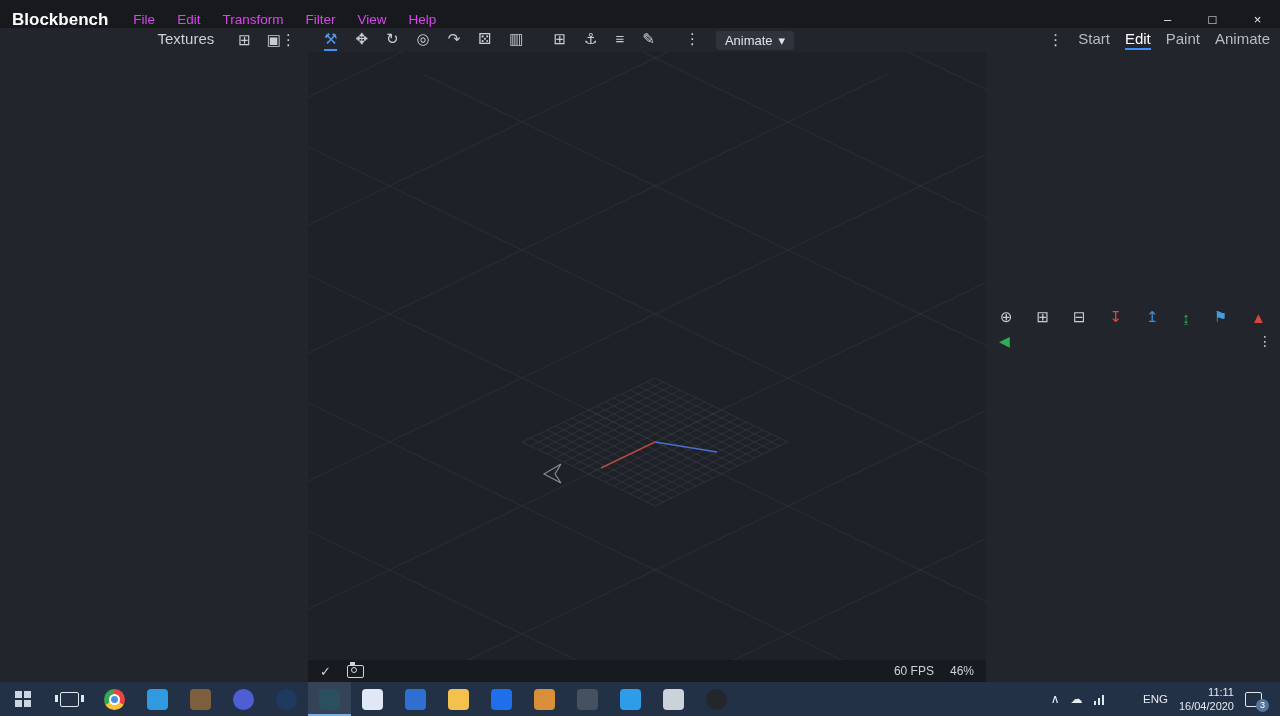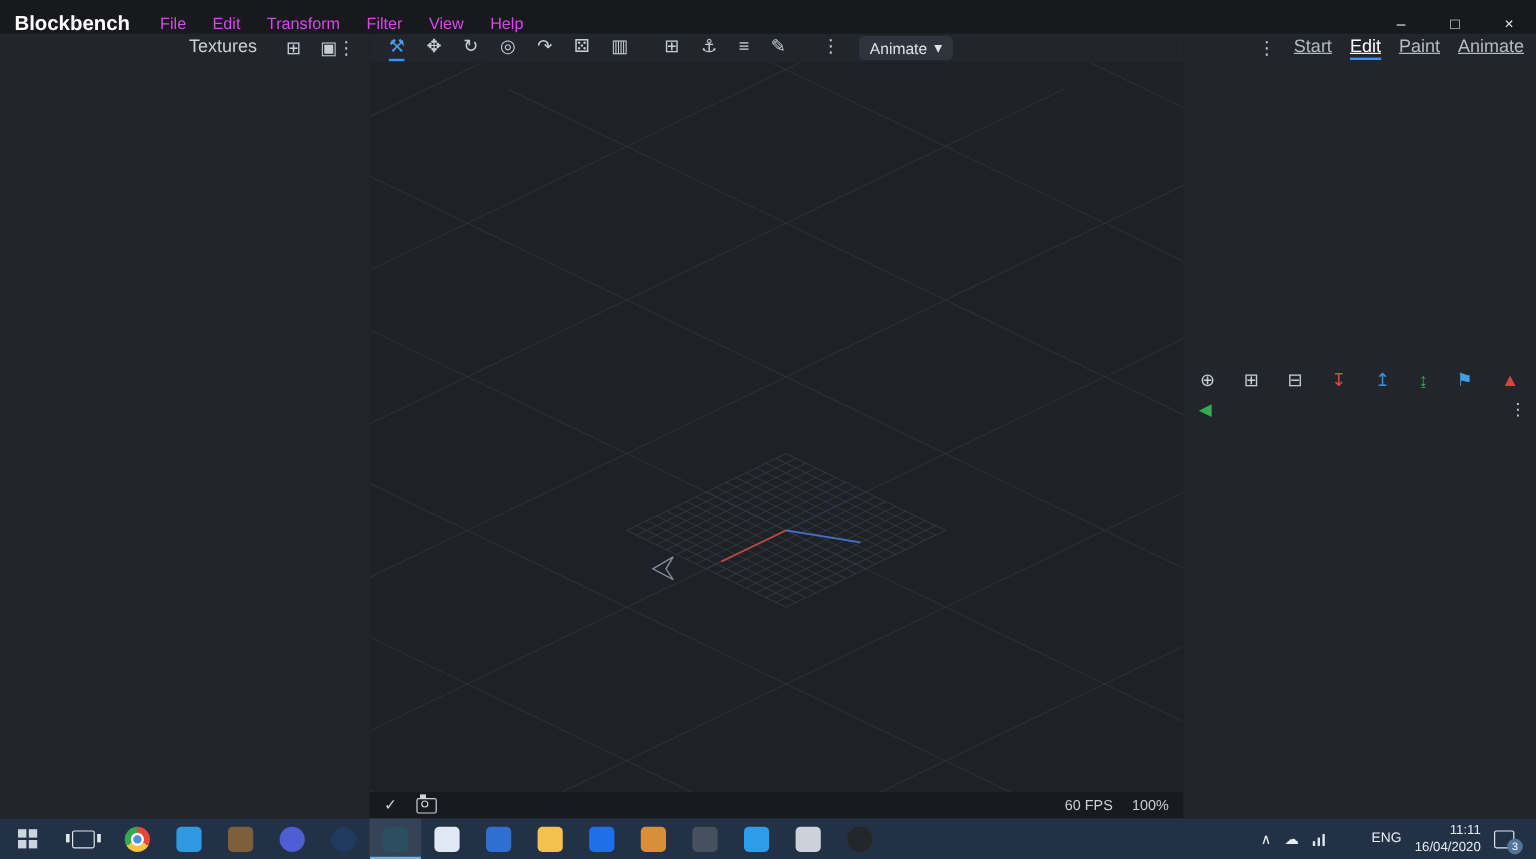--- a/index.html
+++ b/index.html
@@ -27,21 +27,21 @@
   .row-icons{display:flex;align-items:center;gap:18px;}
   .tool{font-size:15px;color:#c9ced6;line-height:19px;border-bottom:2px solid transparent;padding-bottom:1px;}
   .tool.gap{margin-left:12px;}
   .global-btn{margin-left:16px;background:#2f343c;border:0;border-radius:4px;padding:2px 9px;
               font-size:13px;color:#dfe3e9;display:flex;gap:6px;align-items:center;font-family:inherit;}
 
   
   .mode-tabs{display:flex;align-items:center;justify-content:flex-end;height:24px;padding-right:10px;gap:15px;font-size:15px;color:#b6bac2;}
   .mode-overflow{color:#c9ced6;font-size:15px;}
   .row-tabs{display:flex;align-items:center;gap:15px;}
-  .mode-tab{padding-bottom:1px;border-bottom:2px solid transparent;text-decoration:underline;}
+  .mode-tab{padding-bottom:1px;border-bottom:2px solid transparent;}
 
   
   .viewport{position:relative;flex:1;background:#1e2127;overflow:hidden;}
   .viewport svg{position:absolute;inset:0;width:100%;height:100%;}
   .viewport-footer{height:22px;display:flex;align-items:center;gap:16px;padding:0 12px;background:#171a1f;font-size:12px;color:#ccd1d9;}
   .check{font-size:13px;color:#cfd4da;}
   .cam{width:15px;height:11px;border:1.5px solid #cfd4da;border-radius:2px;position:relative;}
   .cam::before{content:"";position:absolute;top:-4px;left:2px;width:5px;height:3px;background:#cfd4da;}
   .cam::after{content:"";position:absolute;width:4px;height:4px;border:1.5px solid #cfd4da;border-radius:50%;left:3px;top:1.5px;}
   .footer-spacer{flex:1;}
@@ -206,21 +206,21 @@
             <line x1="293" y1="416" x2="347" y2="390" stroke="#b5493f" stroke-width="1.5" opacity="1"></line>
             <line x1="347" y1="390" x2="409" y2="400" stroke="#4a6fd0" stroke-width="1.5" opacity="1"></line>
             <path d="M236,422 l17,-10 -6,10 6,9 z" fill="none" stroke="#858b93" stroke-width="1.2"></path>
           </svg>
       </div>
       <div class="viewport-footer">
         <span class="check">✓</span>
         <span class="cam"></span>
         <span class="footer-spacer"></span>
         <span>60 FPS</span>
-        <span>100%</span>
+        <span>46%</span>
       </div>
     </main>
 
     <aside class="right-panel">
       <div class="mode-tabs">
         <span class="mode-overflow">⋮</span>
         <span class="row-tabs">
             <span class="mode-tab">Start</span>
             <span class="mode-tab" style="color: rgb(255, 255, 255); border-bottom-color: rgb(62, 144, 255);">Edit</span>
             <span class="mode-tab">Paint</span>

